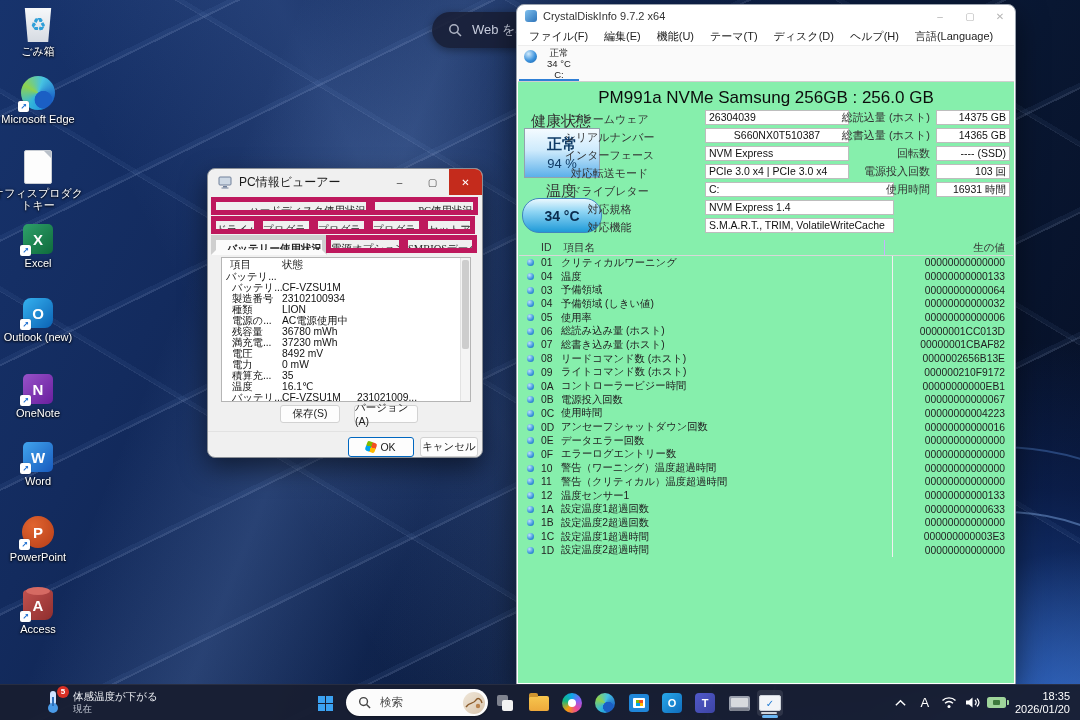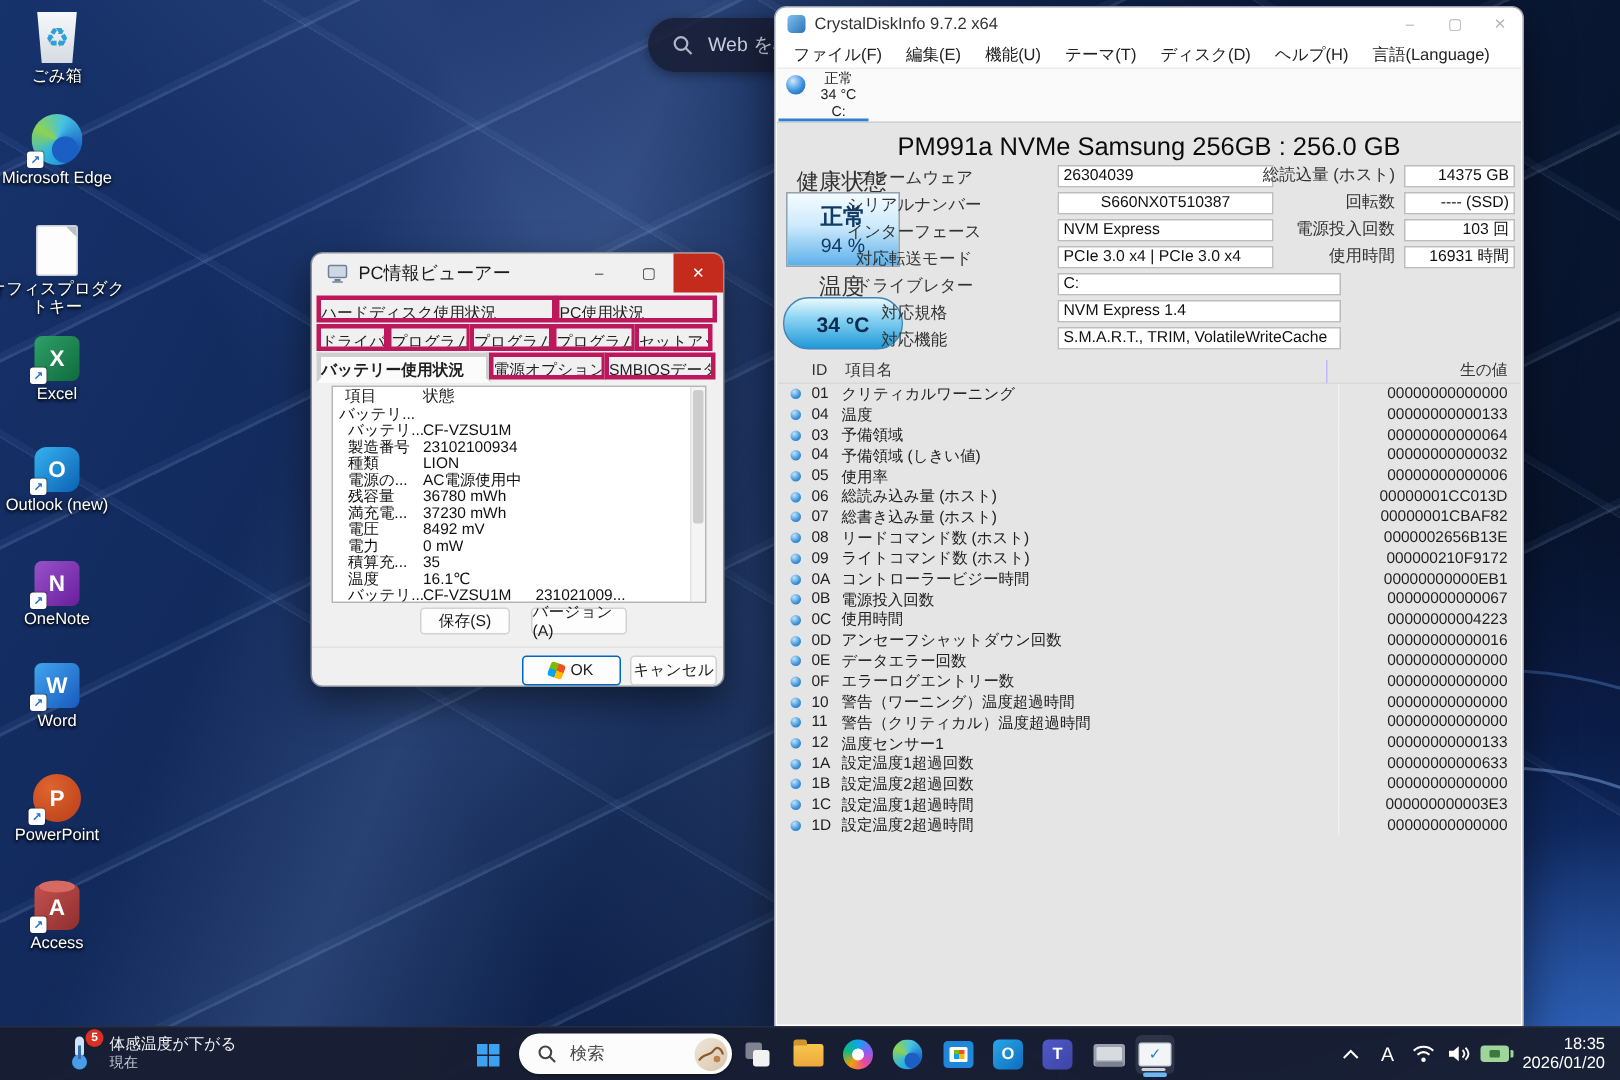--- a/index.html
+++ b/index.html
@@ -72,21 +72,21 @@
   .cdi-menubar{position:absolute;left:0;top:22px;right:0;height:18px;display:flex;align-items:center;padding-left:4px;}
   .menu-item{font-size:11px;color:#222;padding:0 8px;}
   .cdi-tabband{position:absolute;left:1px;top:40px;right:1px;height:36px;background:#fafafa;
     border-top:1px solid #ededed;border-bottom:1px solid #d8d8d8;}
   .drive-tab{position:absolute;left:0;top:0;width:62px;height:35px;}
   .orb{position:absolute;left:6px;top:4px;width:13px;height:13px;border-radius:50%;
     background:radial-gradient(circle at 35% 30%,#cfe9fb,#3c92dc 55%,#135ea8);}
   .drive-tab-text{position:absolute;left:21px;top:1px;width:40px;text-align:center;
     font-size:9.5px;line-height:11px;color:#222;}
   .tab-underline{position:absolute;left:1px;bottom:-1px;width:60px;height:3px;background:#2f7fd6;}
-  .cdi-content{position:absolute;left:1px;right:1px;top:76px;bottom:1px;background:#e5e5e5;border-top:1px solid #cfcfcf;text-decoration:underline;}
+  .cdi-content{position:absolute;left:1px;right:1px;top:76px;bottom:1px;background:#86efac;border-top:1px solid #cfcfcf;text-decoration:underline;}
   .disk-title{position:absolute;left:0;right:0;top:6px;text-align:center;font-size:17px;font-weight:500;color:#0c0c0c;}
   .lab{font-size:15px;color:#333;}
   .health-label{position:absolute;left:6px;top:30px;width:74px;text-align:center;}
   .health-box{position:absolute;left:6px;top:46px;width:74px;height:48px;border:1px solid #93a2ad;
     background:linear-gradient(#f4fbff 0%,#cdeafc 45%,#5cb0ea 100%);text-align:center;}
   .health-status{font-size:15px;font-weight:bold;color:#0f3b66;margin-top:6px;}
   .health-percent{font-size:13px;color:#0f3b66;margin-top:2px;}
   .temp-label{position:absolute;left:6px;top:100px;width:74px;text-align:center;}
   .temp-pill{position:absolute;left:4px;top:116px;width:78px;height:33px;border-radius:17px;
     border:1px solid #3f86bd;background:linear-gradient(#eaf8fe 0%,#8fd5f4 38%,#1f9ad8 100%);
@@ -121,22 +121,22 @@
   .pcv-titlebar{position:absolute;left:0;top:0;right:0;height:26px;display:flex;align-items:center;}
   .pcv-title{font-size:12px;color:#1a1a1a;margin-left:7px;}
   .pcv-appicon{margin-left:10px;display:flex;}
   .pcv-btn{width:33px;height:26px;display:flex;align-items:center;justify-content:center;color:#444;font-size:10px;}
   .pcv-btn.min{margin-left:auto;}
   .pcv-close{background:#c42b1c;color:#fff;border-radius:0 7px 0 0;}
   .ptr{position:absolute;left:4px;right:4px;display:flex;}
   .ptr.r1{top:28px;}
   .ptr.r2{top:47px;}
   .ptr.r3{top:66px;}
-  .ptab{height:18px;line-height:18px;text-align:left;background:#f0f0f0;border:3px solid #be185d;margin-left:-1px;
-    color:#1f1f1f;overflow:hidden;white-space:nowrap;box-sizing:border-box;}
+  .ptab{height:18px;line-height:18px;text-align:right;background:#f0f0f0;border:5px solid #be185d;margin-left:-1px;
+    color:#1f1f1f;overflow:hidden;white-space:nowrap;box-sizing:border-box;font-family:Liberation Serif, serif;}
   .ptab.active{background:#fbfbfb;border-color:#cfcfcf;border-bottom-color:#fbfbfb;font-weight:bold;height:20px;}
   .r1 .ptab:nth-child(1){width:160px;} .r1 .ptab:nth-child(2){width:108px;}
   .r2 .ptab:nth-child(1){width:48px;} .r2 .ptab:nth-child(2){width:56px;} .r2 .ptab:nth-child(3){width:56px;}
   .r2 .ptab:nth-child(4){width:56px;} .r2 .ptab:nth-child(5){width:52px;}
   .r3 .ptab:nth-child(1){width:116px;} .r3 .ptab:nth-child(2){width:78px;} .r3 .ptab:nth-child(3){width:74px;}
   .pcv-list{position:absolute;left:13px;top:88px;width:250px;height:145px;background:#fff;border:1px solid #b5b5b5;
     overflow:hidden;box-sizing:border-box;}
   .plh{display:flex;height:13px;line-height:13px;color:#222;}
   .plh .c1{margin-left:8px;width:52px;} .plh .c2{}
   .prow{display:flex;height:11px;line-height:11px;font-size:10.3px;color:#111;white-space:nowrap;}
@@ -360,20 +360,24 @@
             <span class="mlab">対応機能</span><span class="mbox">S.M.A.R.T., TRIM, VolatileWriteCache</span>
           </div>
         </div>
       <div class="right-col">
 
           <div class="rrow">
             <span class="rlab">総読込量 (ホスト)</span>
             <span class="rbox">14375 GB</span>
           </div>
 
+          <div class="rrow">
+            <span class="rlab">総書込量 (ホスト)</span>
+            <span class="rbox">14365 GB</span>
+          </div>
 
           <div class="rrow">
             <span class="rlab">回転数</span>
             <span class="rbox">---- (SSD)</span>
           </div>
 
           <div class="rrow">
             <span class="rlab">電源投入回数</span>
             <span class="rbox">103 回</span>
           </div>

